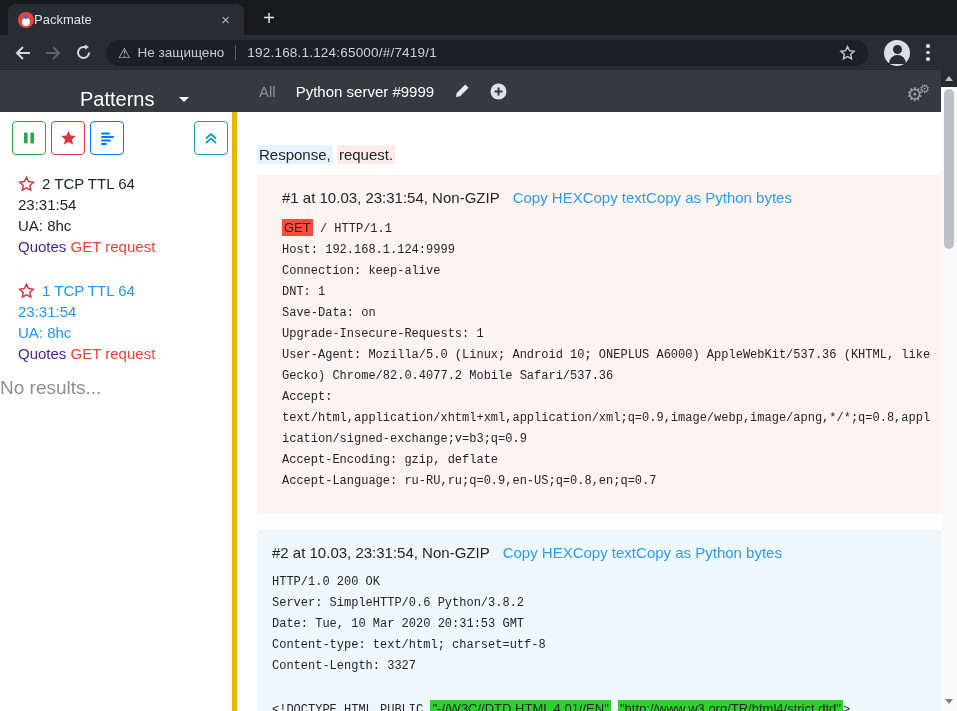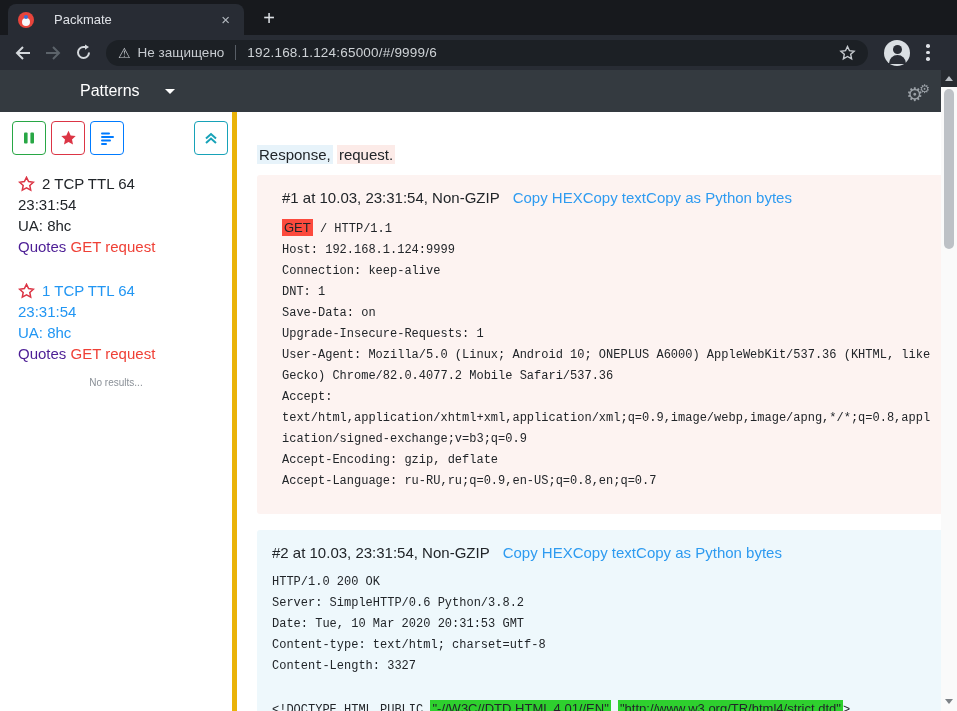--- a/index.html
+++ b/index.html
@@ -14,21 +14,21 @@
     position:absolute; left:0; top:0; width:957px; height:35px;
     background:#17191d; display:flex; align-items:flex-end;
   }
   .tab {
     margin-left:8px; width:236px; height:31px; background:#282c34;
     border-radius:8px 8px 0 0; display:flex; align-items:center; padding:0 10px;
   }
   .favicon { width:16px; height:16px; border-radius:50%; background:#e8453c; position:relative; flex:0 0 16px; }
   .favicon::after { content:""; position:absolute; left:4px; top:6px; width:8px; height:8px; border-radius:50%; background:#f6f8fa; }
   .favicon::before { content:""; position:absolute; left:6px; top:3px; width:4px; height:4px; border-radius:50%; background:#3b6fd4; z-index:1; }
-  .tab-title { flex:1; margin-left:20px; color:#dee1e6; font-size:13px; white-space:nowrap; overflow:hidden; }
+  .tab-title { flex:1; margin-left:0; color:#dee1e6; font-size:13px; white-space:nowrap; overflow:hidden; }
   .tab-close { color:#b4bac0; font-size:15px; line-height:15px; padding:2px 4px; cursor:default; }
   .newtab-btn { margin-left:12px; margin-bottom:4px; color:#dee1e6; font-size:20px; line-height:20px; width:26px; height:26px; display:flex; align-items:center; justify-content:center; }
 
   .toolbar {
     position:absolute; left:0; top:35px; width:957px; height:35px;
     background:#282c34; display:flex; align-items:center; padding:0 8px;
   }
   .nav-ic { width:30px; height:28px; display:flex; align-items:center; justify-content:center; }
   .urlbar {
     flex:1; max-width:762px; height:26px; margin:0 8px; background:#1c2025;
@@ -41,21 +41,21 @@
   .url-text { color:#ced2d6; letter-spacing:.2px; }
   .urlbar .spacer { flex:1; }
   .avatar-ic { width:26px; height:26px; border-radius:50%; background:#dadfe3; position:relative; margin:0 8px; }
   .avatar-ic::before { content:""; position:absolute; left:8.5px; top:5px; width:9px; height:9px; border-radius:50%; background:#282c34; }
   .avatar-ic::after { content:""; position:absolute; left:4.5px; top:15px; width:17px; height:9px; border-radius:9px 9px 0 0; background:#282c34; }
   .kebab { display:flex; flex-direction:column; gap:3px; padding:4px 8px; }
   .kebab i { width:3.5px; height:3.5px; border-radius:50%; background:#dee1e6; }
 
   
   .navbar { position:absolute; left:0; top:70px; width:957px; height:42px; background:#343a40; }
-  .nb-patterns { position:absolute; left:80px; top:0; height:42px; display:flex; align-items:center; gap:25px; color:#fff; font-size:16px; }
+  .nb-patterns { position:absolute; left:80px; top:8px; height:42px; display:flex; align-items:center; gap:25px; color:#fff; font-size:20px; }
   .caret-down { width:0; height:0; border-left:5px solid transparent; border-right:5px solid transparent; border-top:5px solid #fff; }
   .nb-tabs { position:absolute; left:259px; top:0; height:42px; display:flex; align-items:center; gap:20px; font-size:15px; }
   .nb-all { color:#8d949b; }
   .nb-current { color:#fff; }
   .nb-ic { display:flex; align-items:center; justify-content:center; }
   .nb-gear { position:absolute; right:27px; top:0; height:42px; display:flex; align-items:flex-end; padding-bottom:8px; color:#9aa0a6; font-family:"DejaVu Sans",sans-serif; }
   .gear-big { font-size:19px; line-height:19px; }
   .gear-small { font-size:12px; line-height:12px; margin-left:-4px; margin-bottom:9px; }
 
   
@@ -64,21 +64,21 @@
   .sbtn { width:34px; height:34px; border-radius:4px; background:#fff; border:1px solid; display:flex; align-items:center; justify-content:center; margin-right:5px; }
   .sbtn-pause { border-color:#28a745; }
   .sbtn-star { border-color:#dc3545; }
   .sbtn-align { border-color:#007bff; }
   .sbtn-collapse { border-color:#17a2b8; margin-left:auto; margin-right:0; }
   .stream-item { padding:10px 14px 0 18px; font-size:15px; line-height:21px; color:#212529; margin-bottom:13px; }
   .stream-item .line1 { display:flex; align-items:center; gap:7px; }
   .stream-item.selected .s-title, .stream-item.selected .s-time, .stream-item.selected .s-ua { color:#2196f3; }
   .tag-green { color:#4c1d95; }
   .tag-red { color:#ef4036; }
-  .no-results { text-align:center; color:#8a9097; font-size:10px; margin-top:12px; }
+  .no-results { text-align:left; color:#8a9097; font-size:19px; margin-top:12px; }
 
   
   .main { position:absolute; left:244px; top:112px; width:704px; height:599px; overflow:hidden; padding:10px 0 0 13px;margin-top:24px; }
   .legend { font-size:15px; color:#212529; margin-bottom:12px; }
   .legend .resp { background:#e7f3fa; padding:1px 2px; }
   .legend .req { background:#fcebe8; padding:1px 2px; }
   .packet { border-radius:3px; padding:14px 15px 22px 15px; margin-bottom:16px; }
   .pkt-request { background:#fdf3f1;padding-left:25px; }
   .pkt-response { background:#eef8fc; }
   .pkt-head { display:flex; align-items:baseline; font-size:15px; color:#212529; }
@@ -128,40 +128,55 @@
     <span class="nav-ic">
       <svg width="17" height="17" viewBox="0 0 17 17">
           <path d="M14 8.5 A5.5 5.5 0 1 1 8.5 3 h3" stroke="#d5d9dd" stroke-width="2" fill="none"></path>
           <path d="M10 0.5 L14 3 L10 5.8 Z" fill="#d5d9dd"></path>
         </svg>
     </span>
     <div class="urlbar">
       <span class="warn-glyph">⚠</span>
       <span class="sec-text">Не защищено</span>
       <span class="url-divider"></span>
-      <span class="url-text">192.168.1.124:65000/#/9999/6</span>
+      <span class="url-text">192.168.1.124:65000/#/7419/1</span>
       <span class="spacer"></span>
       <span>
         <svg width="17" height="16" viewBox="0 0 17 16">
             <path d="M8.5 1.5 l2 4.2 4.6.5 -3.4 3.1 .9 4.5 -4.1-2.3 -4.1 2.3 .9-4.5 -3.4-3.1 4.6-.5 Z" fill="none" stroke="#c7cbd0" stroke-width="1.4"></path>
           </svg>
       </span>
     </div>
     <span class="avatar-ic"></span>
     <span class="kebab">
         <i></i>
         <i></i>
         <i></i>
       </span>
   </div>
 
   <div class="navbar">
     <div class="nb-patterns">
       <span>Patterns</span>
       <span class="caret-down"></span>
+    </div>
+    <div class="nb-tabs">
+      <span class="nb-all">All</span>
+      <span class="nb-current">Python server #9999</span>
+      <span class="nb-ic">
+        <svg width="16" height="16" viewBox="0 0 16 16">
+            <path d="M11.3 1.4 l3.3 3.3 -8.6 8.6 -4 .7 .7-4 Z" fill="#e9ecef"></path>
+          </svg>
+      </span>
+      <span class="nb-ic">
+        <svg width="17" height="17" viewBox="0 0 17 17">
+            <circle cx="8.5" cy="8.5" r="8" fill="#dfe3e6"></circle>
+            <path d="M8.5 4.5 v8 M4.5 8.5 h8" stroke="#343a40" stroke-width="2"></path>
+          </svg>
+      </span>
     </div>
     <div class="nb-gear">
       <span class="gear-big">⚙</span>
         <span class="gear-small">⚙</span>
     </div>
   </div>
 
   <div class="sidebar">
     <div class="btnrow">
       <span class="sbtn sbtn-pause">

